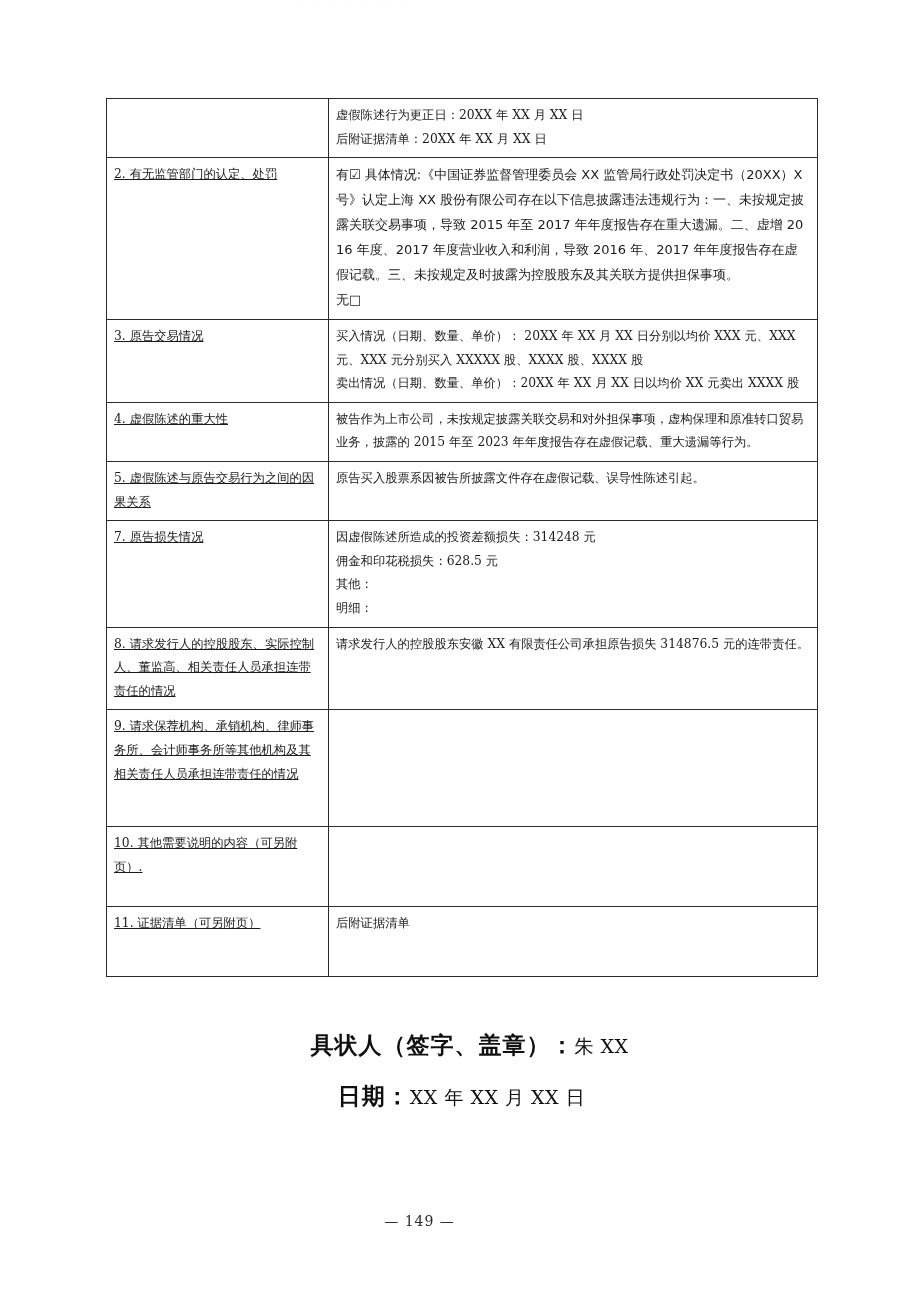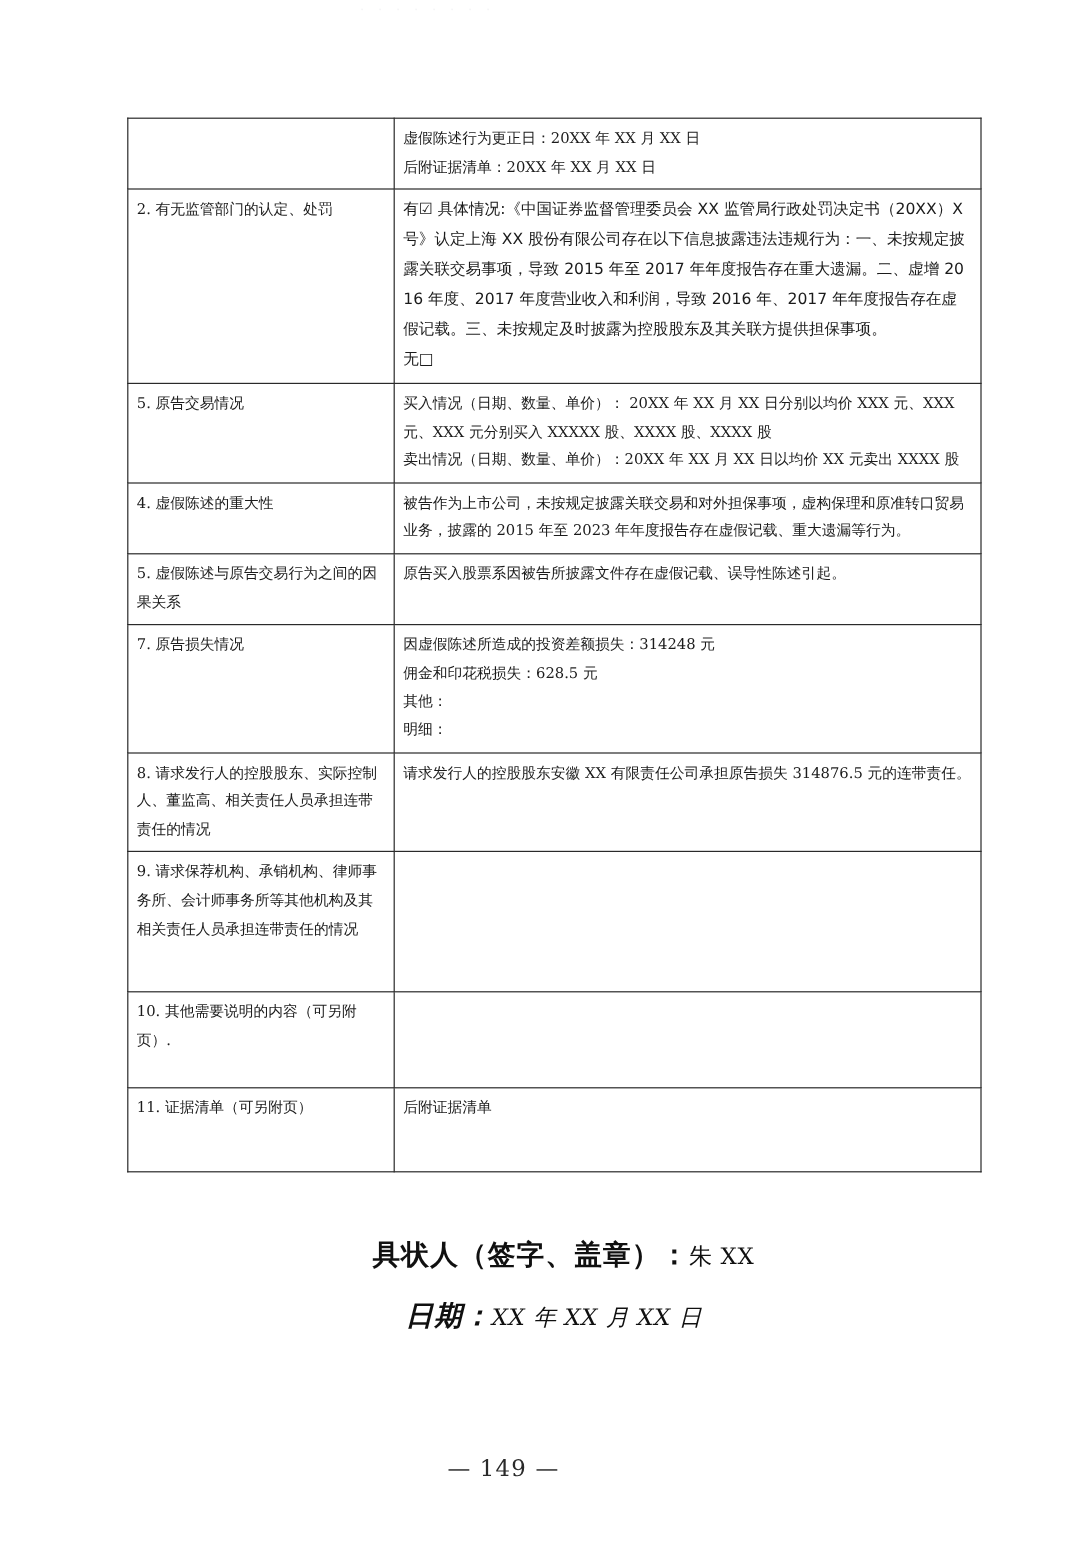--- a/index.html
+++ b/index.html
@@ -48,20 +48,21 @@
     line-height:1.92;
   }
   table.form td{
     border:1px solid #2a2a2a;
     vertical-align:top;
     padding:5px 7px 6px 7px;
     word-break:break-all;
   }
   td.label{
     width:207px;
+    text-decoration:underline;
   }
   td.value{
     width:474px;
   }
   .mid{vertical-align:middle;}
   .ln{display:block;}
   
   .cb{font-family:"DejaVu Sans",sans-serif;font-size:13px;}
   
   .sign-block{
@@ -79,30 +80,30 @@
     color:#101010;
     margin:0 0 20px 0;
     white-space:nowrap;
   }
   .sign-line .fill{
     font-weight:normal;
     font-size:19px;
     letter-spacing:0.5px;
   }
   .sign-row-1{padding-left:40px;}
-  .sign-row-2{padding-left:24px;font-style:italic;}
+  .sign-row-2{padding-left:24px;}
   .pagenum{
     position:absolute;
     left:0;
     top:1213px;
     width:899px;
     text-align:center;
     padding-right:60px;
     box-sizing:border-box;
-    font-size:19px;
+    font-size:14px;
     letter-spacing:3px;
     color:#2a2a2a;
   }
   .pagenum .num{letter-spacing:1px;}
 </style>
 </head>
 <body>
 
 <div class="page">
 
@@ -127,21 +128,21 @@
             <span class="ln">2. 有无监管部门的认定、处罚</span>
           </td>
           <td class="value">
             <span class="ln cb">有☑  具体情况:《中国证券监督管理委员会 XX 监管局行政处罚决定书（20XX）X 号》认定上海 XX 股份有限公司存在以下信息披露违法违规行为：一、未按规定披露关联交易事项，导致 2015 年至 2017 年年度报告存在重大遗漏。二、虚增 2016 年度、2017 年度营业收入和利润，导致 2016 年、2017 年年度报告存在虚假记载。三、未按规定及时披露为控股股东及其关联方提供担保事项。</span>
             <span class="ln cb">无□</span>
           </td>
         </tr>
 
         <tr>
           <td class="label">
-            <span class="ln">5. 原告交易情况</span>
+            <span class="ln">3. 原告交易情况</span>
           </td>
           <td class="value">
             <span class="ln">买入情况（日期、数量、单价）：  20XX 年 XX 月 XX 日分别以均价 XXX 元、XXX 元、XXX 元分别买入 XXXXX 股、XXXX 股、XXXX 股</span>
             <span class="ln">卖出情况（日期、数量、单价）：20XX 年 XX 月 XX 日以均价 XX 元卖出 XXXX 股</span>
           </td>
         </tr>
 
         <tr>
           <td class="label">
             <span class="ln">4. 虚假陈述的重大性</span>

